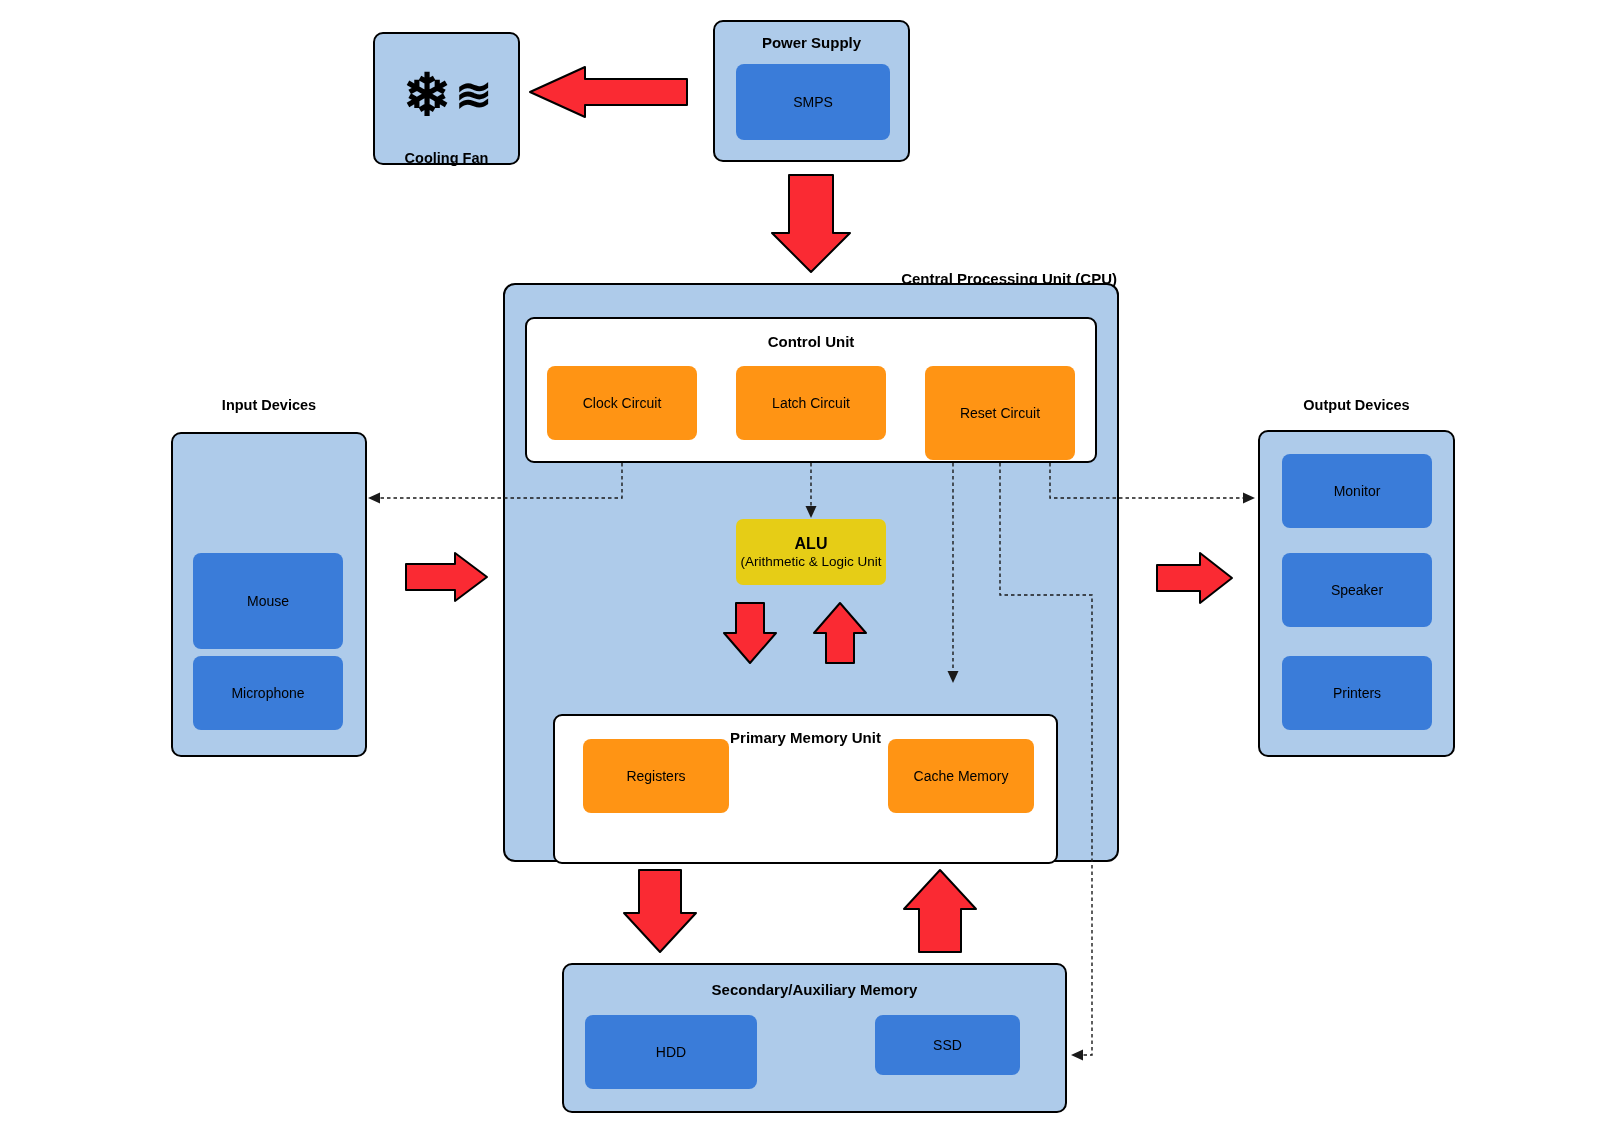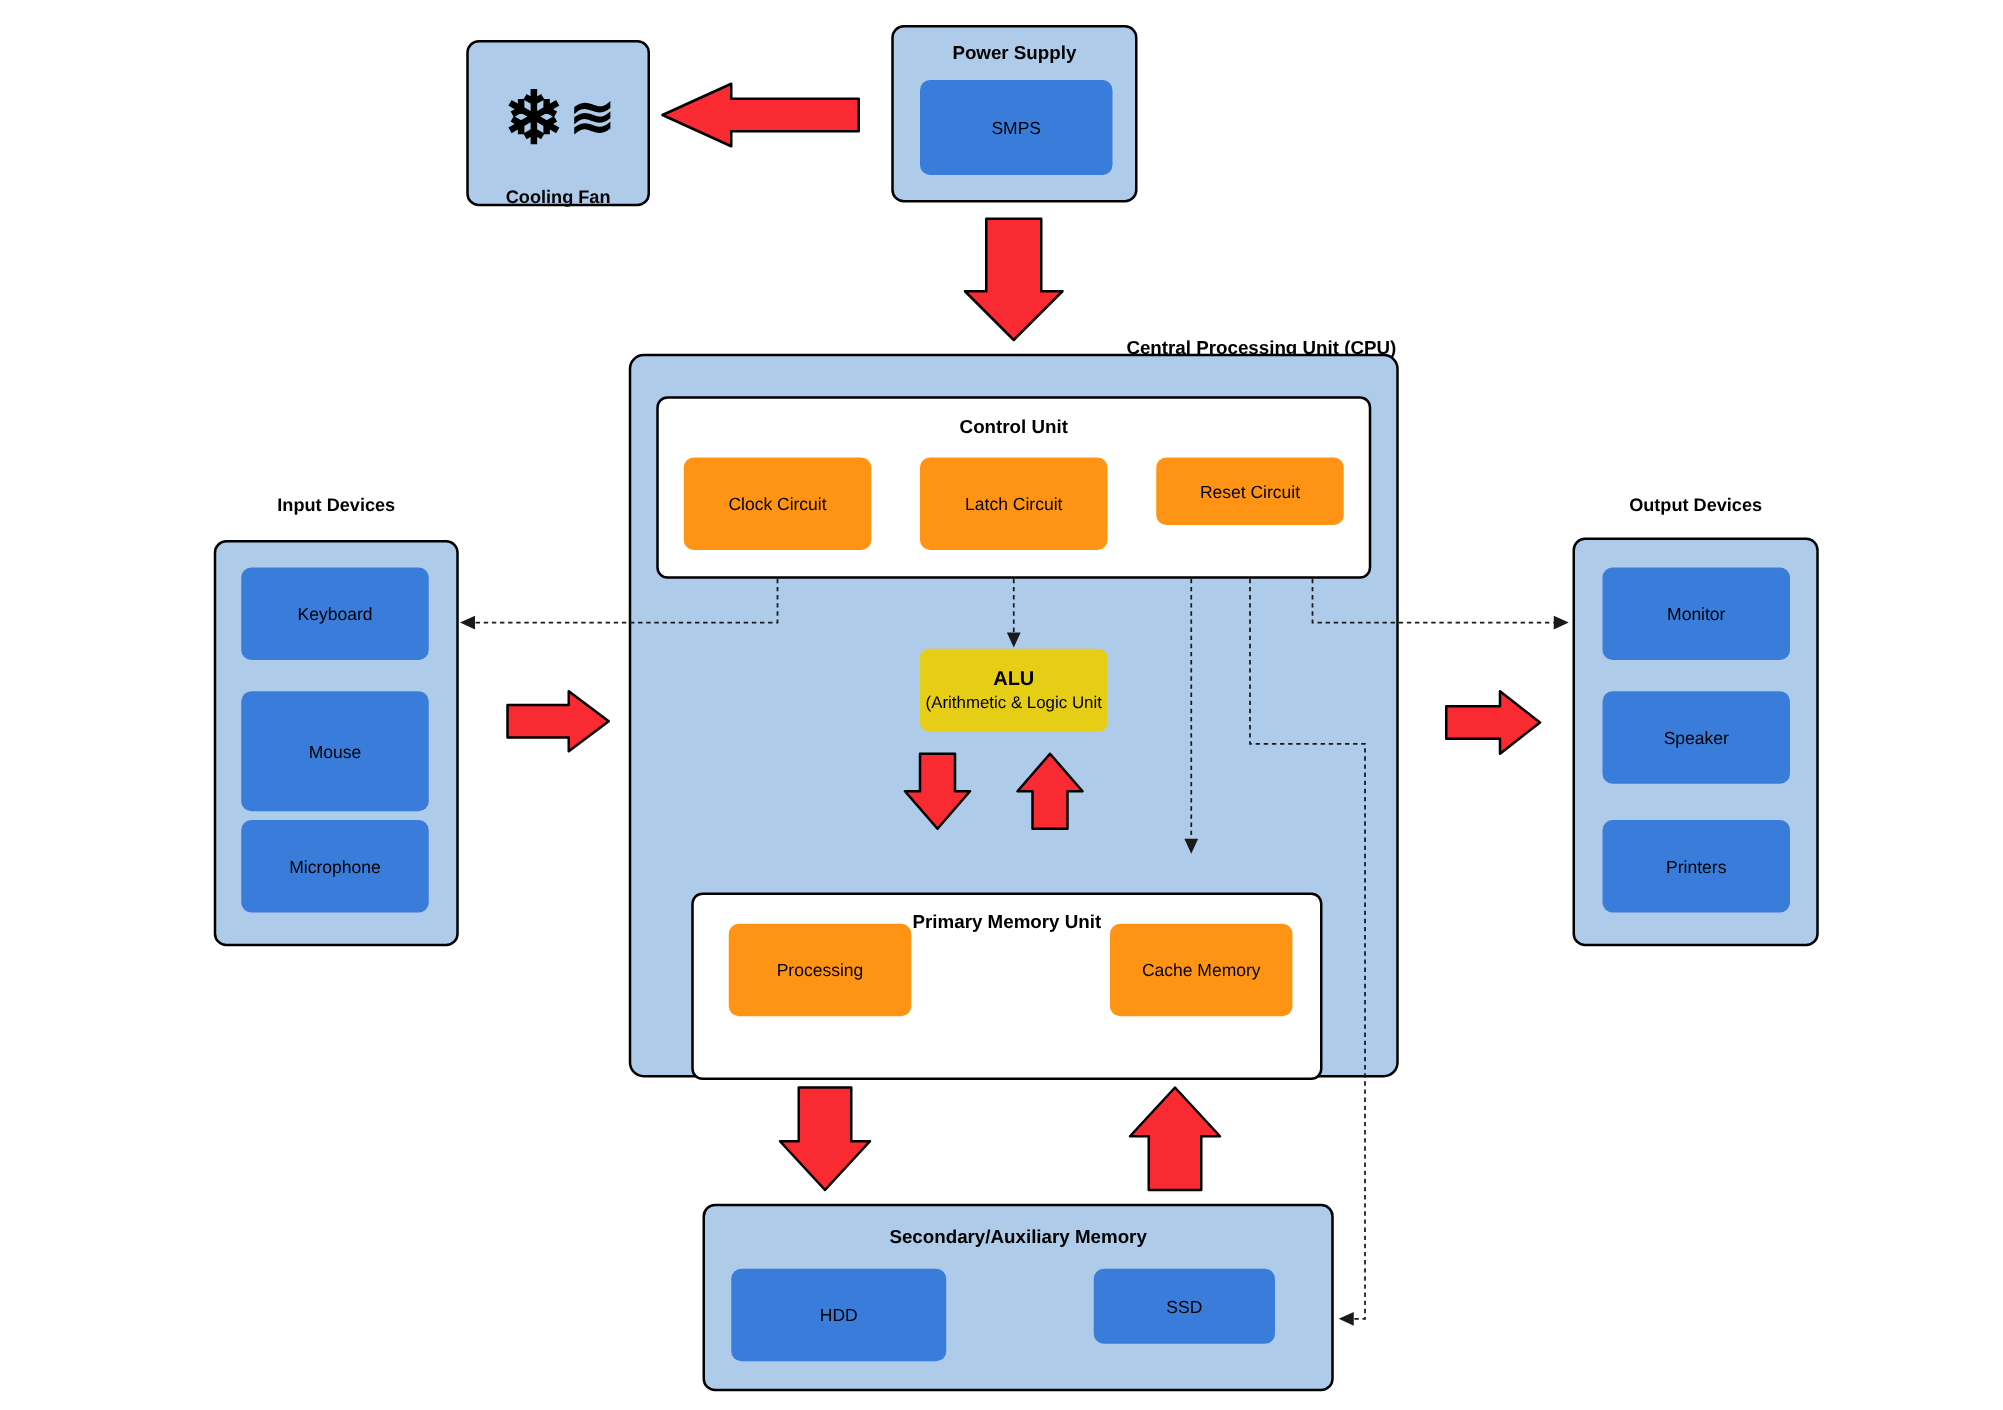--- a/index.html
+++ b/index.html
@@ -77,36 +77,35 @@
 
   <div class="float-title" style="left:800px;top:256px;width:317px;text-align:right;font-size:15px;margin-top:14px;">Central Processing Unit (CPU)</div>
 
   <div class="node outer" style="left:503px;top:283px;width:616px;height:579px;border-radius:12px;"></div>
 
   <div class="node white-box" style="left:525px;top:317px;width:572px;height:146px;">
     <div class="sec-title" style="top:14px;">Control Unit</div>
   </div>
   <div class="node circuit" style="left:547px;top:366px;width:150px;height:74px;">Clock Circuit</div>
   <div class="node circuit" style="left:736px;top:366px;width:150px;height:74px;">Latch Circuit</div>
-  <div class="node circuit" style="left:925px;top:366px;width:150px;height:54px;">Reset Circuit</div>
+  <div class="node circuit" style="left:925px;top:366px;width:150px;height:94px;">Reset Circuit</div>
 
   <div class="node alu" style="left:736px;top:519px;width:150px;height:66px;">
     <div class="t">ALU</div>
     <div class="s">(Arithmetic &amp; Logic Unit</div>
   </div>
 
   <div class="node white-box" style="left:553px;top:714px;width:505px;height:150px;padding-left:22px;">
     <div class="sec-title" style="top:13px;">Primary Memory Unit</div>
   </div>
-  <div class="node circuit" style="left:583px;top:739px;width:146px;height:74px;">Processing</div>
+  <div class="node circuit" style="left:583px;top:739px;width:146px;height:74px;">Registers</div>
   <div class="node circuit" style="left:888px;top:739px;width:146px;height:74px;">Cache Memory</div>
 
   <div class="float-title" style="left:171px;top:397px;width:196px;text-align:center;">Input Devices</div>
   <div class="node outer" style="left:171px;top:432px;width:196px;height:325px;"></div>
-  <div class="node unit" style="left:193px;top:454px;width:150px;height:74px;">Keyboard</div>
   <div class="node unit" style="left:193px;top:553px;width:150px;height:96px;">Mouse</div>
   <div class="node unit" style="left:193px;top:656px;width:150px;height:74px;">Microphone</div>
 
   <div class="float-title" style="left:1258px;top:397px;width:197px;text-align:center;">Output Devices</div>
   <div class="node outer" style="left:1258px;top:430px;width:197px;height:327px;"></div>
   <div class="node unit" style="left:1282px;top:454px;width:150px;height:74px;">Monitor</div>
   <div class="node unit" style="left:1282px;top:553px;width:150px;height:74px;">Speaker</div>
   <div class="node unit" style="left:1282px;top:656px;width:150px;height:74px;">Printers</div>
 
   <div class="node outer" style="left:562px;top:963px;width:505px;height:150px;">

